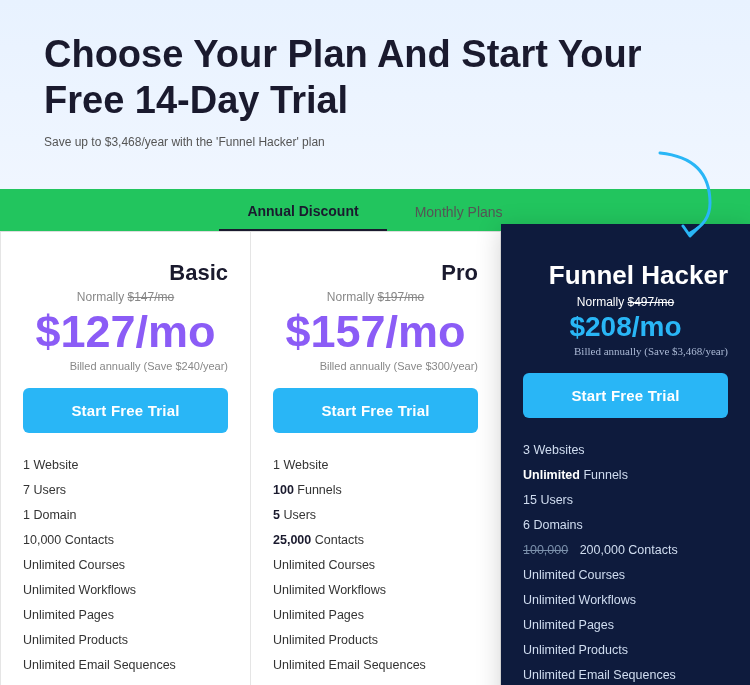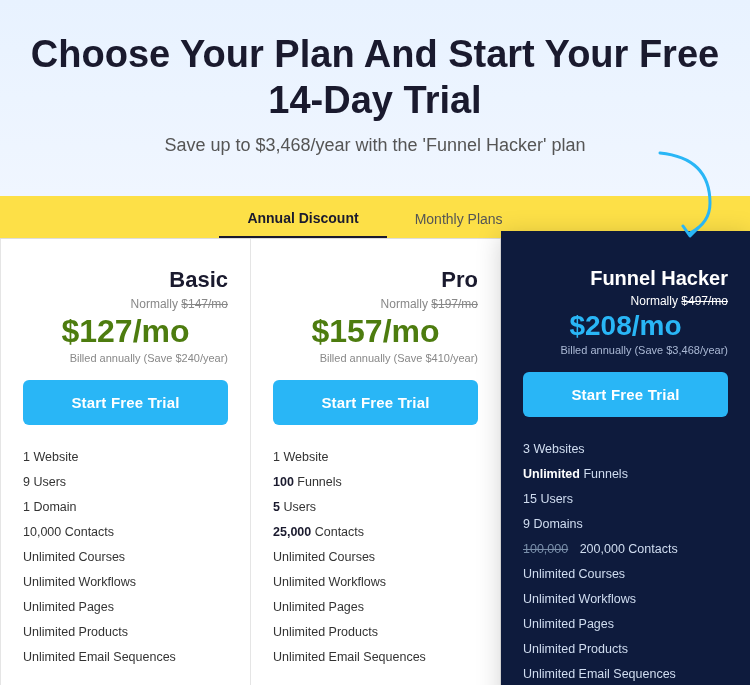--- a/index.html
+++ b/index.html
@@ -4,33 +4,33 @@
   <style>
     * { box-sizing: border-box; margin: 0; padding: 0; }
     body {
       font-family: -apple-system, BlinkMacSystemFont, 'Segoe UI', sans-serif;
       background: #f0f6ff;
       width: 750px;
       min-height: 685px;
       overflow-x: hidden;
     }
     .header {
-      text-align: center;
-      padding: 32px 21px 20px;
+      text-align: left;
+      padding: 32px 44px 20px;
       background: linear-gradient(180deg, #e8f2ff 0%, #f0f6ff 100%);
     }
     .header h1 {
       font-size: 38px;
       font-weight: 800;
       color: #1a1a2e;
       line-height: 1.2;
       margin-bottom: 12px;
     }
     .header .subtitle {
-      font-size: 18px;
+      font-size: 12px;
       color: #555;
       margin-bottom: 20px;
     }
     .tab {
       padding: 10px 28px;
       font-size: 14px;
       font-weight: 500;
       cursor: pointer;
       border-bottom: 2px solid transparent;
       color: #555;
@@ -71,53 +71,54 @@
     }
     .plan-name {
       font-size: 22px;
       font-weight: 800;
       color: #1a1a2e;
       margin-bottom: 4px;
       text-align: right;
     }
     .plan-card.featured .plan-name {
       color: #fff;
-      font-size: 20px;
+      font-size: 26px;
     }
     .normally {
       font-size: 12px;
       color: #888;
-      text-align: right;
+      text-align: center;
       margin-bottom: 2px;
     }
     .plan-card.featured .normally {
       color: #ffffff;
     }
     .strike {
       text-decoration: line-through;
     }
     .price {
-      font-size: 32px;
+      font-size: 45px;
       font-weight: 800;
-      color: #4d7c0f;
+      color: #8b5cf6;
       text-align: center;
       margin-bottom: 2px;
     }
     .plan-card.featured .price {
       color: #29b6f6;
       font-size: 28px;
     }
     .billed {
       font-size: 11px;
       color: #888;
       text-align: right;
       margin-bottom: 16px;
     }
     .plan-card.featured .billed {
       color: #aab8d4;
+      font-family: Liberation Serif, serif;
     }
     .cta-btn {
       display: block;
       width: 100%;
       padding: 14px;
       background: #29b6f6;
       color: #fff;
       font-size: 15px;
       font-weight: 700;
       border: none;
@@ -150,21 +151,21 @@
       color: #aaa;
     }
     .plan-card.featured .features-list li .strike {
       color: #7a8faa;
     }
     .tabs-row {
       display: flex;
       justify-content: center;
       padding: 4px 0 0;
       border-bottom: 1px solid #ddd;
-      background: #fde047;
+      background: #22c55e;
     }
     .relative-wrap {
       position: relative;
     }
     
     .arrow-svg {
       position: absolute;
       right: 28px;
       top: 148px;
       z-index: 10;
@@ -197,40 +198,40 @@
       <div class="plan-name">Basic</div>
       <div class="normally">
         <span>Normally</span>
         <span class="strike">$147/mo</span>
       </div>
       <div class="price">$127/mo</div>
       <div class="billed">Billed annually (Save $240/year)</div>
       <button class="cta-btn">Start Free Trial</button>
       <ul class="features-list">
         <li>1 Website</li>
-        <li>9 Users</li>
+        <li>7 Users</li>
         <li>1 Domain</li>
         <li>10,000 Contacts</li>
         <li>Unlimited Courses</li>
         <li>Unlimited Workflows</li>
         <li>Unlimited Pages</li>
         <li>Unlimited Products</li>
         <li>Unlimited Email Sequences</li>
 
       </ul>
     </div>
 
     <div class="plan-card">
       <div class="plan-name">Pro</div>
       <div class="normally">
         <span>Normally</span>
         <span class="strike">$197/mo</span>
       </div>
       <div class="price">$157/mo</div>
-      <div class="billed">Billed annually (Save $410/year)</div>
+      <div class="billed">Billed annually (Save $300/year)</div>
       <button class="cta-btn">Start Free Trial</button>
       <ul class="features-list">
         <li>1 Website</li>
         <li><strong>100</strong> Funnels</li>
         <li><strong>5</strong> Users</li>
         <li><strong>25,000</strong> Contacts</li>
         <li>Unlimited Courses</li>
         <li>Unlimited Workflows</li>
         <li>Unlimited Pages</li>
         <li>Unlimited Products</li>
@@ -245,21 +246,21 @@
         <span>Normally</span>
         <span class="strike">$497/mo</span>
       </div>
       <div class="price">$208/mo</div>
       <div class="billed">Billed annually (Save $3,468/year)</div>
       <button class="cta-btn">Start Free Trial</button>
       <ul class="features-list">
         <li>3 Websites</li>
         <li><strong style="color:#fff;">Unlimited</strong> Funnels</li>
         <li>15 Users</li>
-        <li>9 Domains</li>
+        <li>6 Domains</li>
         <li><span class="strike" style="color:#7a8faa;margin-right:8px;">100,000</span> 200,000 Contacts</li>
         <li>Unlimited Courses</li>
         <li>Unlimited Workflows</li>
         <li>Unlimited Pages</li>
         <li>Unlimited Products</li>
         <li>Unlimited Email Sequences</li>
 
       </ul>
 
     </div>

